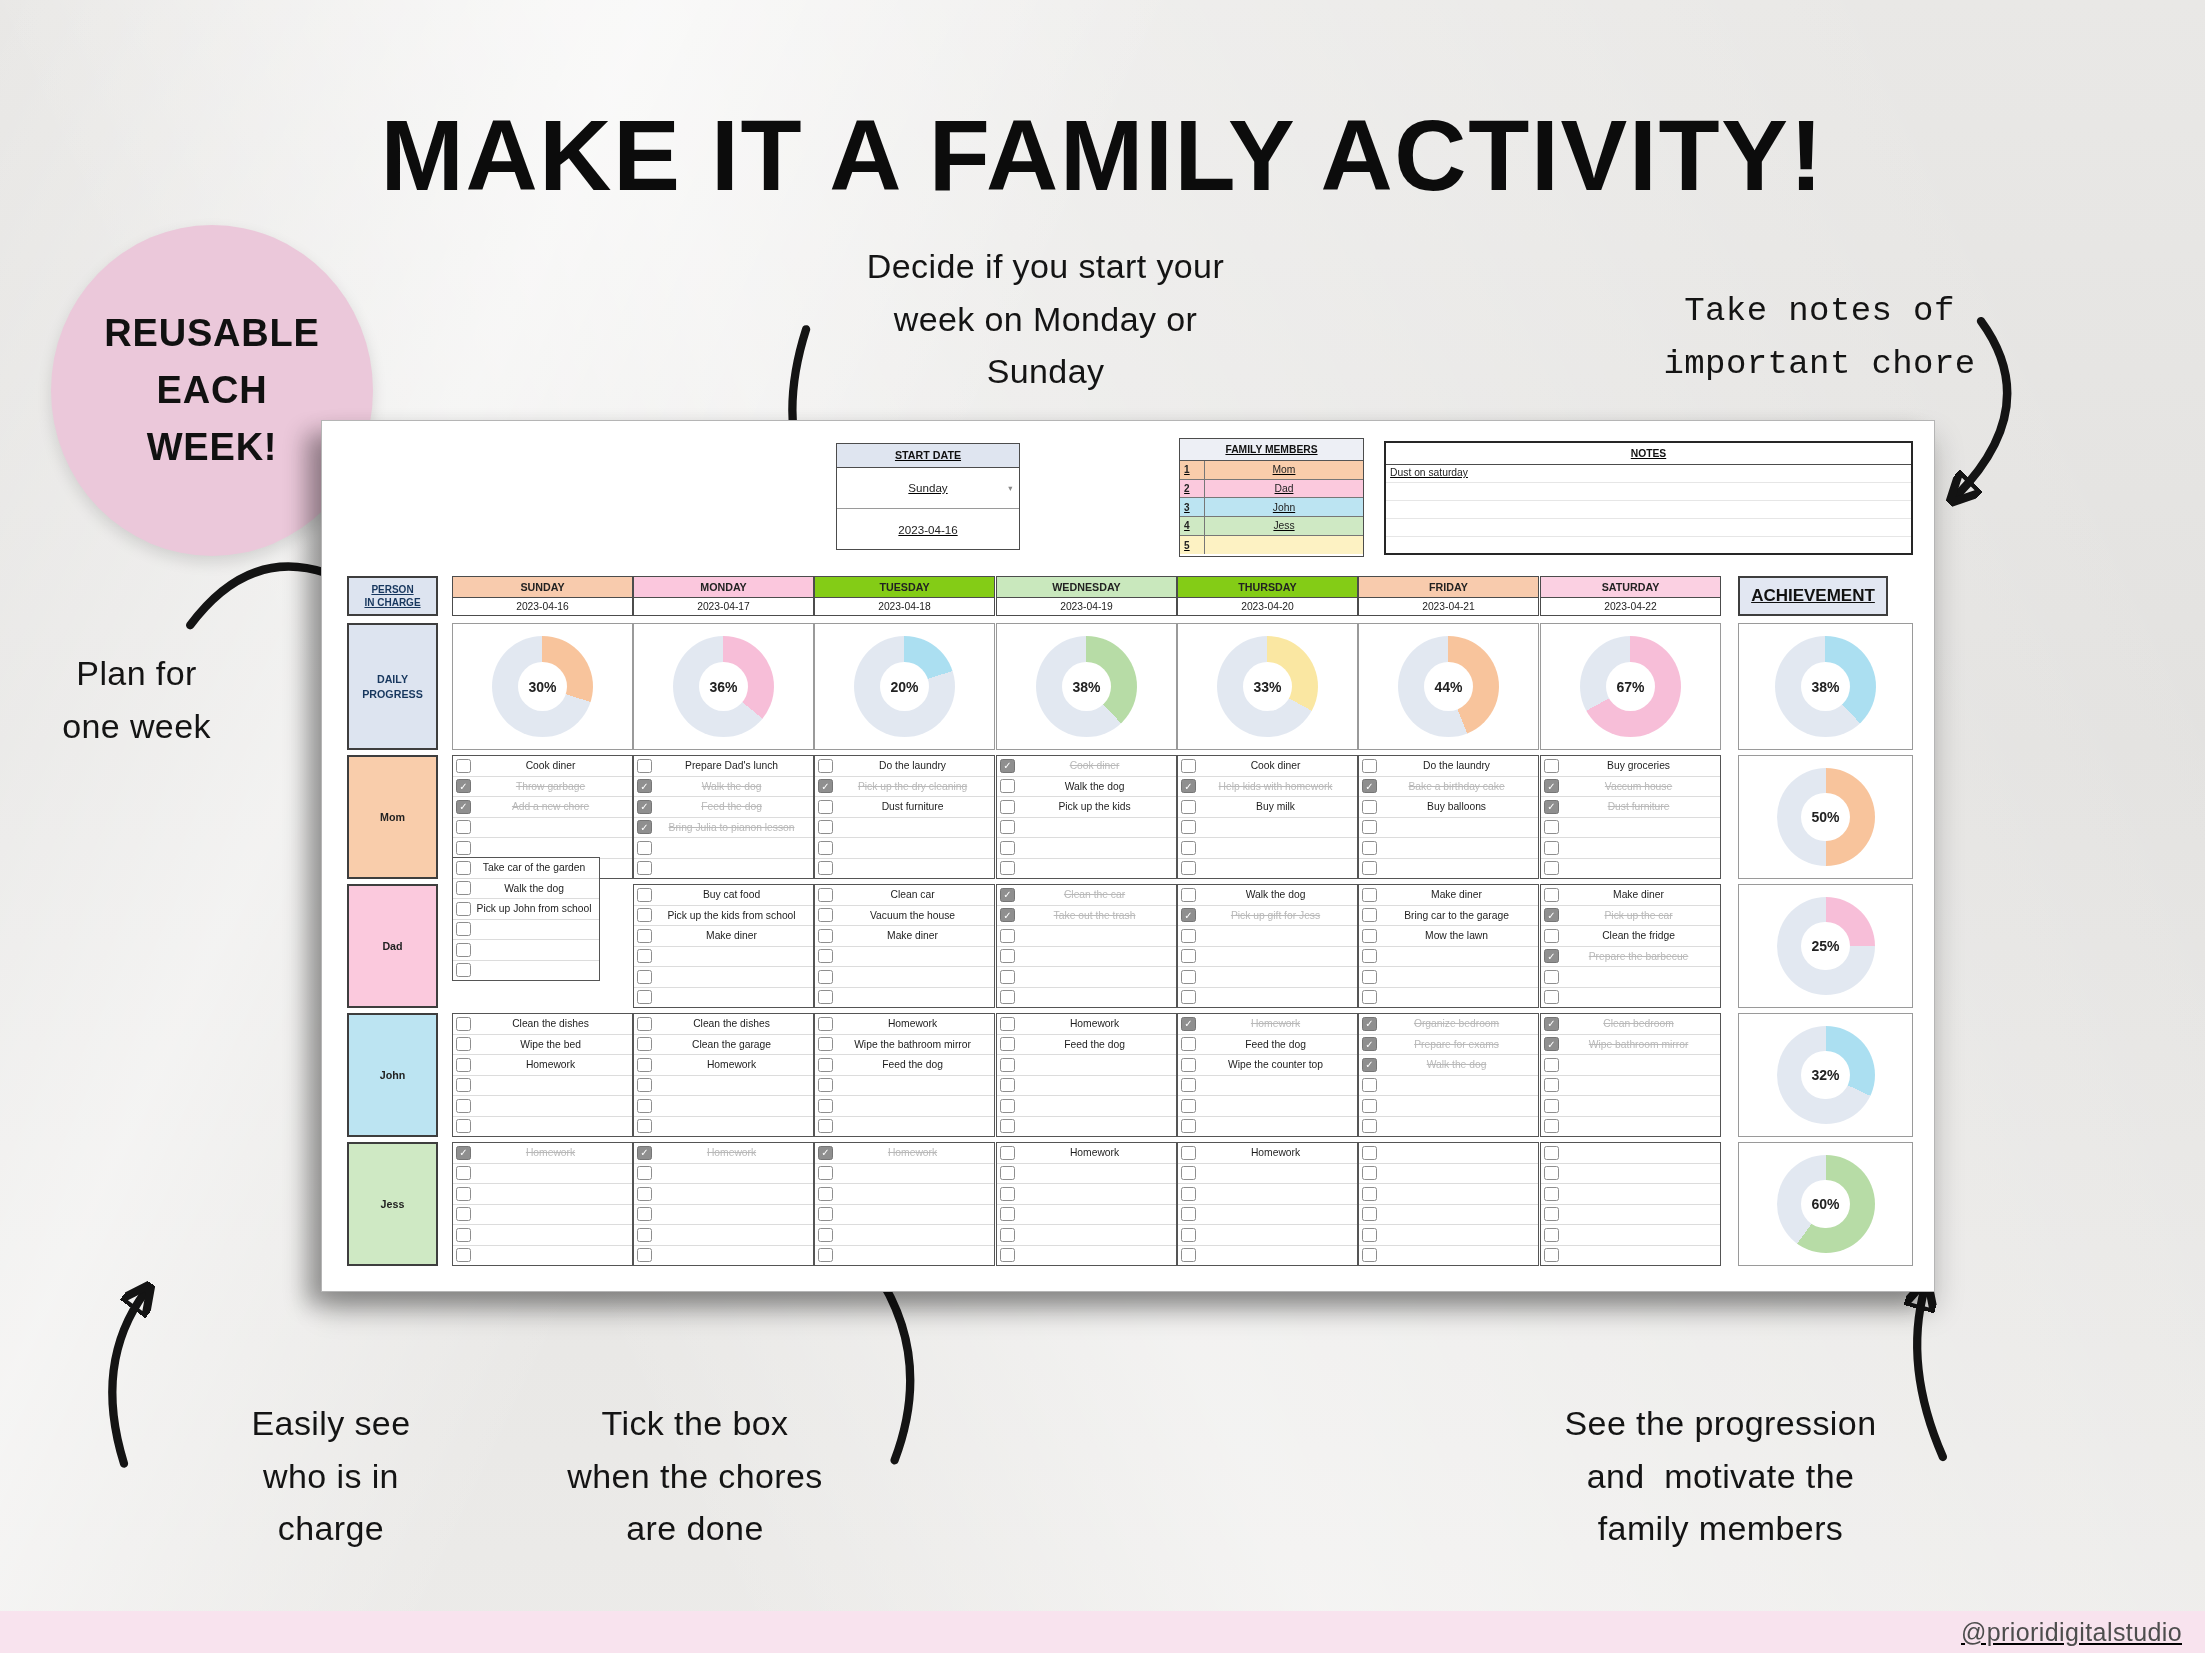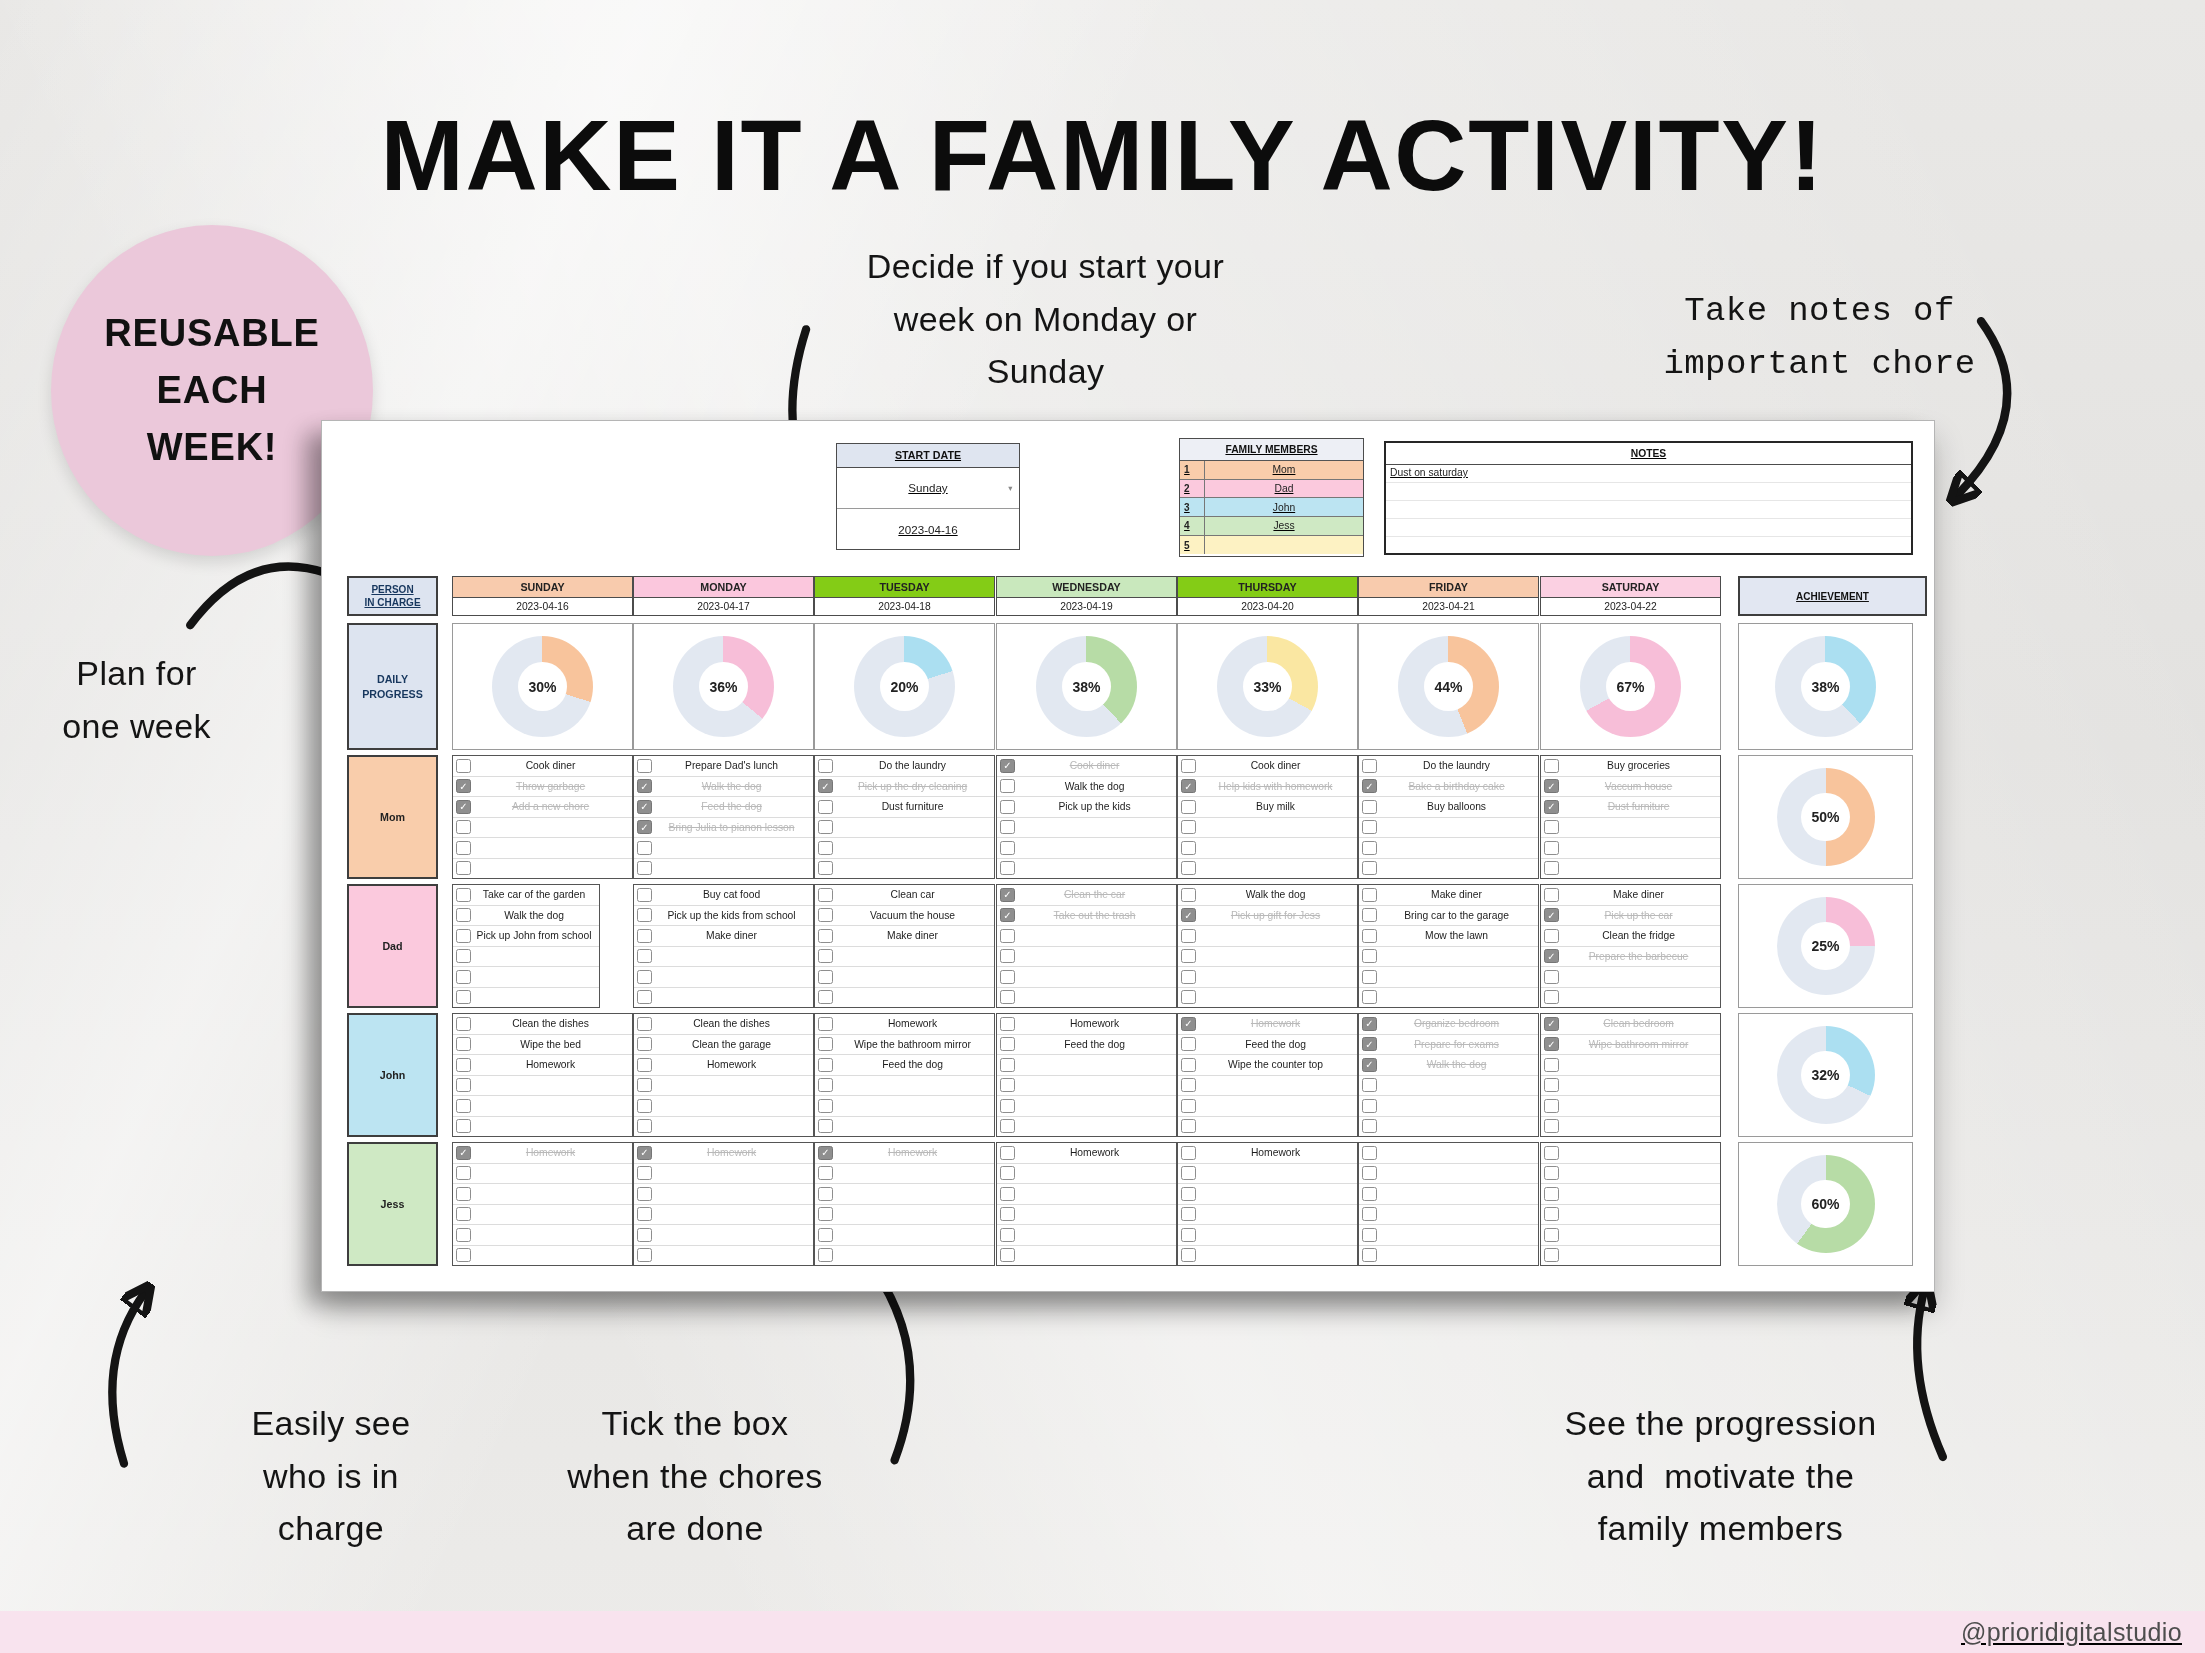--- a/index.html
+++ b/index.html
@@ -57,22 +57,22 @@
     font-size:10.3px;font-weight:bold;color:#111;}
   #notes .body{height:calc(100% - 22px);background:repeating-linear-gradient(#fff 0 17.4px,#e6e6e6 17.4px 18px);
     font-size:10.3px;color:#222;padding:2.5px 4.1px 0 4.1px;box-sizing:border-box;}
   
   .pic-cell{left:25px;top:155px;width:91px;height:40px;background:#dde4f0;border:2.5px solid #3e3e3e;
     display:flex;align-items:center;justify-content:center;text-align:center;font-size:10px;font-weight:bold;color:#17375e;white-space:pre;line-height:1.3;}
   .day-head{position:absolute;box-sizing:border-box;border:1.7px solid #4c4c4c;background:#fff;}
   .day-head .nm{height:20px;border-bottom:1.7px solid #4c4c4c;display:flex;align-items:center;justify-content:center;
     font-size:10.7px;font-weight:bold;color:#222;}
   .day-head .dt{height:16.5px;display:flex;align-items:center;justify-content:center;font-size:10.3px;color:#222;}
-  .ach-head{left:1416px;top:155px;width:189px;height:40px;background:#e2e7f2;border:2.1px solid #3e3e3e;
-    display:flex;align-items:center;justify-content:center;font-size:10px;font-weight:bold;color:#111;}
+  .ach-head{left:1416px;top:155px;width:150px;height:40px;background:#e2e7f2;border:2.1px solid #3e3e3e;
+    display:flex;align-items:center;justify-content:center;font-size:17px;font-weight:bold;color:#111;}
   .label-cell{position:absolute;left:25px;width:91px;box-sizing:border-box;border:2.5px solid #3e3e3e;
     display:flex;align-items:center;justify-content:center;text-align:center;font-size:10.7px;font-weight:bold;color:#222;white-space:pre;line-height:1.35;}
   
   .donut-cell{position:absolute;box-sizing:border-box;border:1.2px solid #9a9a9a;background:#fff;
     display:flex;align-items:center;justify-content:center;}
   .donut{position:relative;border-radius:50%;}
   .donut::after{content:"";position:absolute;inset:25.5%;background:#fff;border-radius:50%;}
   .donut span{position:absolute;inset:0;display:flex;align-items:center;justify-content:center;
     font-size:14px;font-weight:bold;color:#222;z-index:1;}
   
@@ -431,21 +431,21 @@
           <div class="cb"></div>
           <div class="chore-text"></div>
         </div>
       </div>
       <div class="donut-cell" style="left: 1416px; top: 334px; width: 175px; height: 124px;">
         <div class="donut" style="height: 98px; width: 98px; background: conic-gradient(rgb(248, 196, 156) 50%, rgb(226, 232, 241) 50%, rgb(226, 232, 241) 100%);">
           <span>50%</span>
         </div>
       </div>
       <div class="label-cell" style="top: 463px; height: 124px; background: rgb(251, 201, 221);">Dad</div>
-      <div class="chore-cell" style="left: 130px; top: 463px; width: 148px; height: 124px;">
+      <div class="chore-cell" style="left: 130px; top: 436px; width: 148px; height: 124px;">
         <div class="chore-line">
           <div class="cb"></div>
           <div class="chore-text">Take car of the garden</div>
         </div>
         <div class="chore-line">
           <div class="cb"></div>
           <div class="chore-text">Walk the dog</div>
         </div>
         <div class="chore-line">
           <div class="cb"></div>

